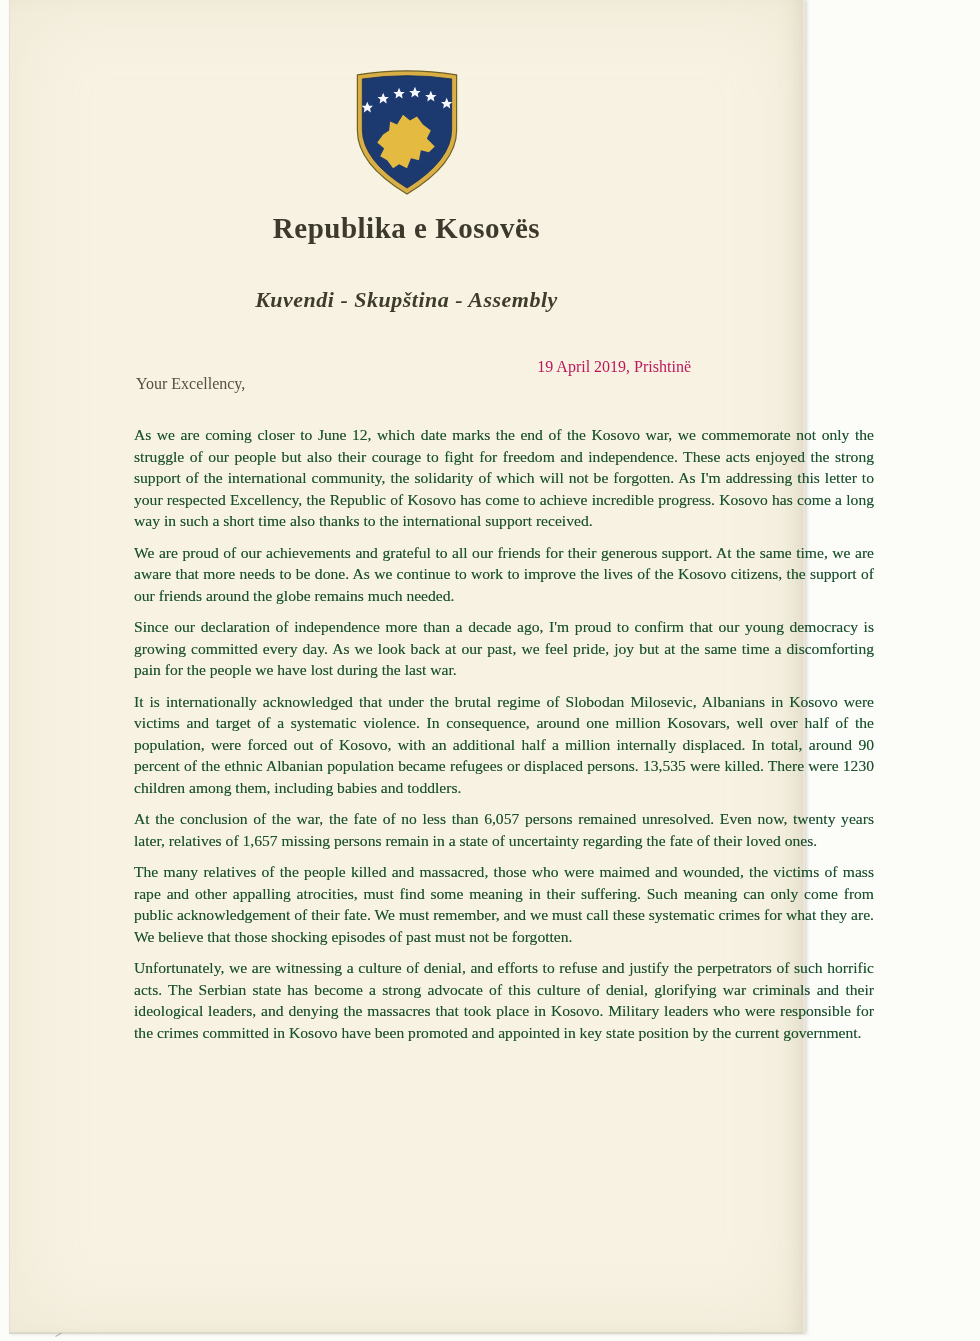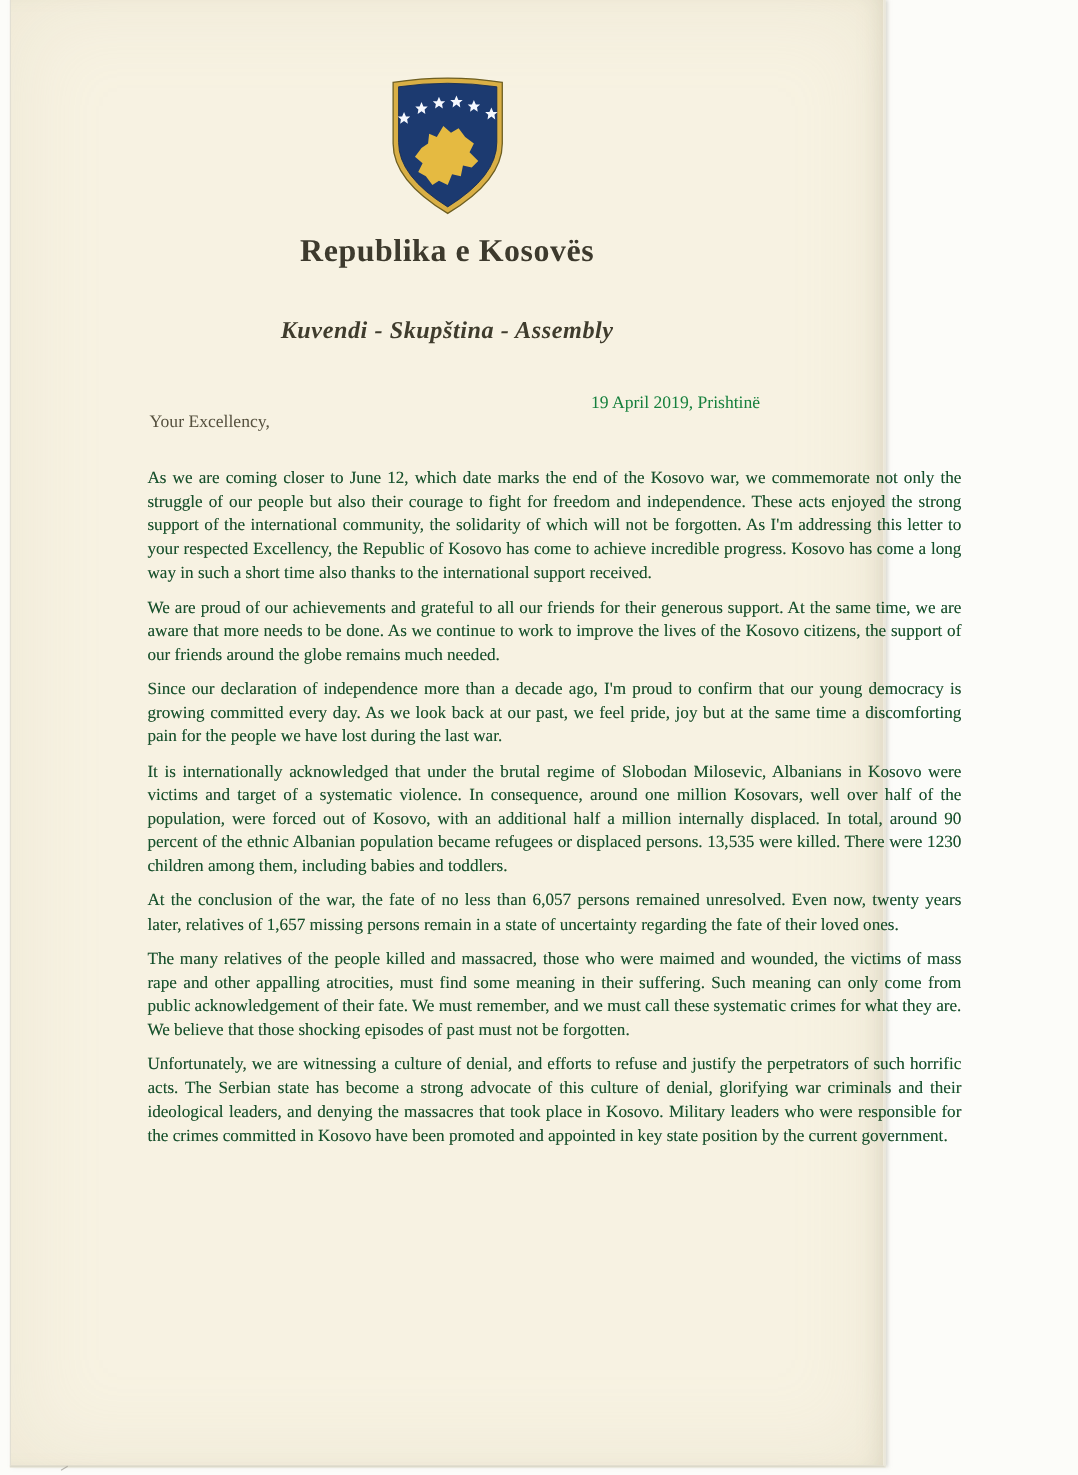--- a/index.html
+++ b/index.html
@@ -33,21 +33,21 @@
 
   
   .lh { position: absolute; width: 100%; text-align: center; color: #3d3a2d; }
   .lh-title   { top: 212px; font-size: 29px; font-weight: bold; letter-spacing: 0.5px; }
   .lh-sub1    { top: 252px; font-size: 24px; color: #45422f; }
   .lh-sub2    { top: 287px; font-size: 22px; font-weight: bold; font-style: italic; letter-spacing: 0.5px; color: #3f3c2d; }
 
   
   .date-line {
     position: absolute; top: 358px; right: 112px;
-    font-size: 16px; color: #15803d;
+    font-size: 16px; color: #be185d;
   }
   .salutation {
     position: absolute; top: 375px; left: 126px;
     font-size: 16px; color: #55503e;
   }
   .letter-body {
     position: absolute; top: 424px; left: 124px; width: 740px;
     font-size: 15.6px; line-height: 21.5px;
     color: #14532d;
     text-align: justify;

